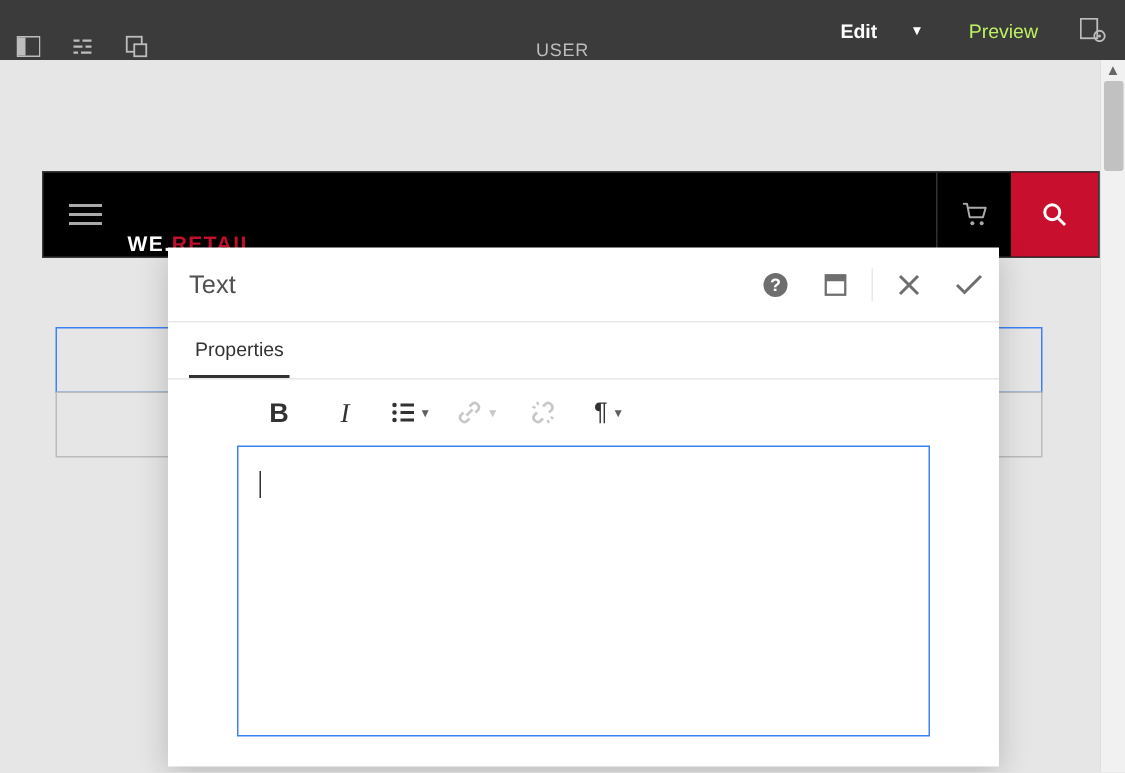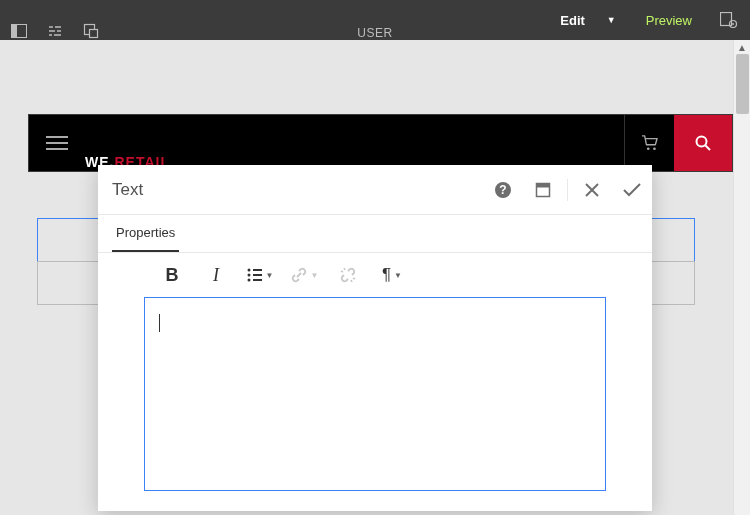--- a/index.html
+++ b/index.html
@@ -51,21 +51,21 @@
   .cart-btn { width:50px; display:flex; align-items:center; justify-content:center; cursor:pointer; border-left:1px solid #333; height:100%; }
   .cart-icon { width:18px; height:16px; color:#aaa; }
   .search-btn { width:58px; height:100%; background:#c8102e; display:flex; align-items:center; justify-content:center; cursor:pointer; }
 
   .placeholder-rows { position:absolute; left:37px; right:55px; top:178px; z-index:2; }
   .ph-row { height:44px; border:1px solid #bbb; background:transparent; }
   .ph-row.selected { border:1px solid #3b82f6; }
   .ph-row + .ph-row { margin-top:-1px; }
 
   .dialog {
-    position:absolute; left:98px; top:125px; width:554px;
+    position:absolute; left:112px; top:125px; width:554px;
     background:#fff; z-index:20;
     box-shadow: 0 4px 20px rgba(0,0,0,0.2);
   }
   .dialog-header {
     height:50px; display:flex; align-items:center; padding-left:14px;
     border-bottom:1px solid #e8e8e8;
   }
   .dialog-title { font-size:17px; color:#505050; font-weight:400; }
   .dialog-actions { margin-left:auto; display:flex; align-items:center; }
   .dlg-act { width:40px; height:40px; display:flex; align-items:center; justify-content:center; cursor:pointer; color:#6e6e6e; }

